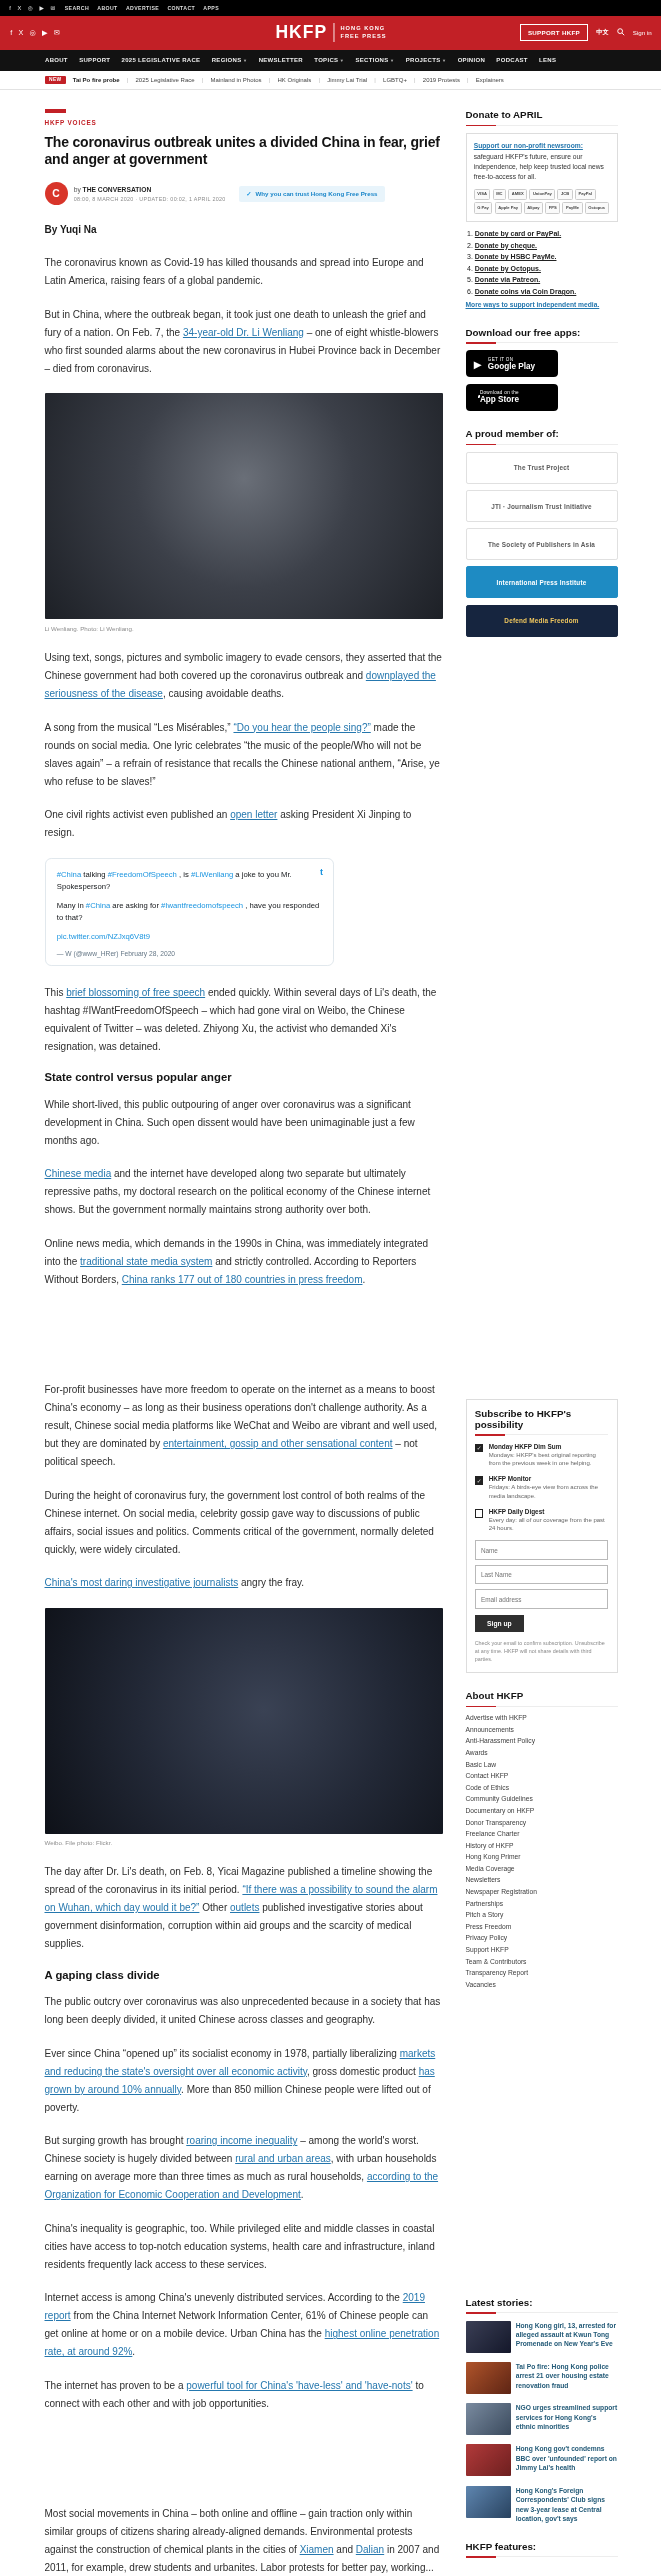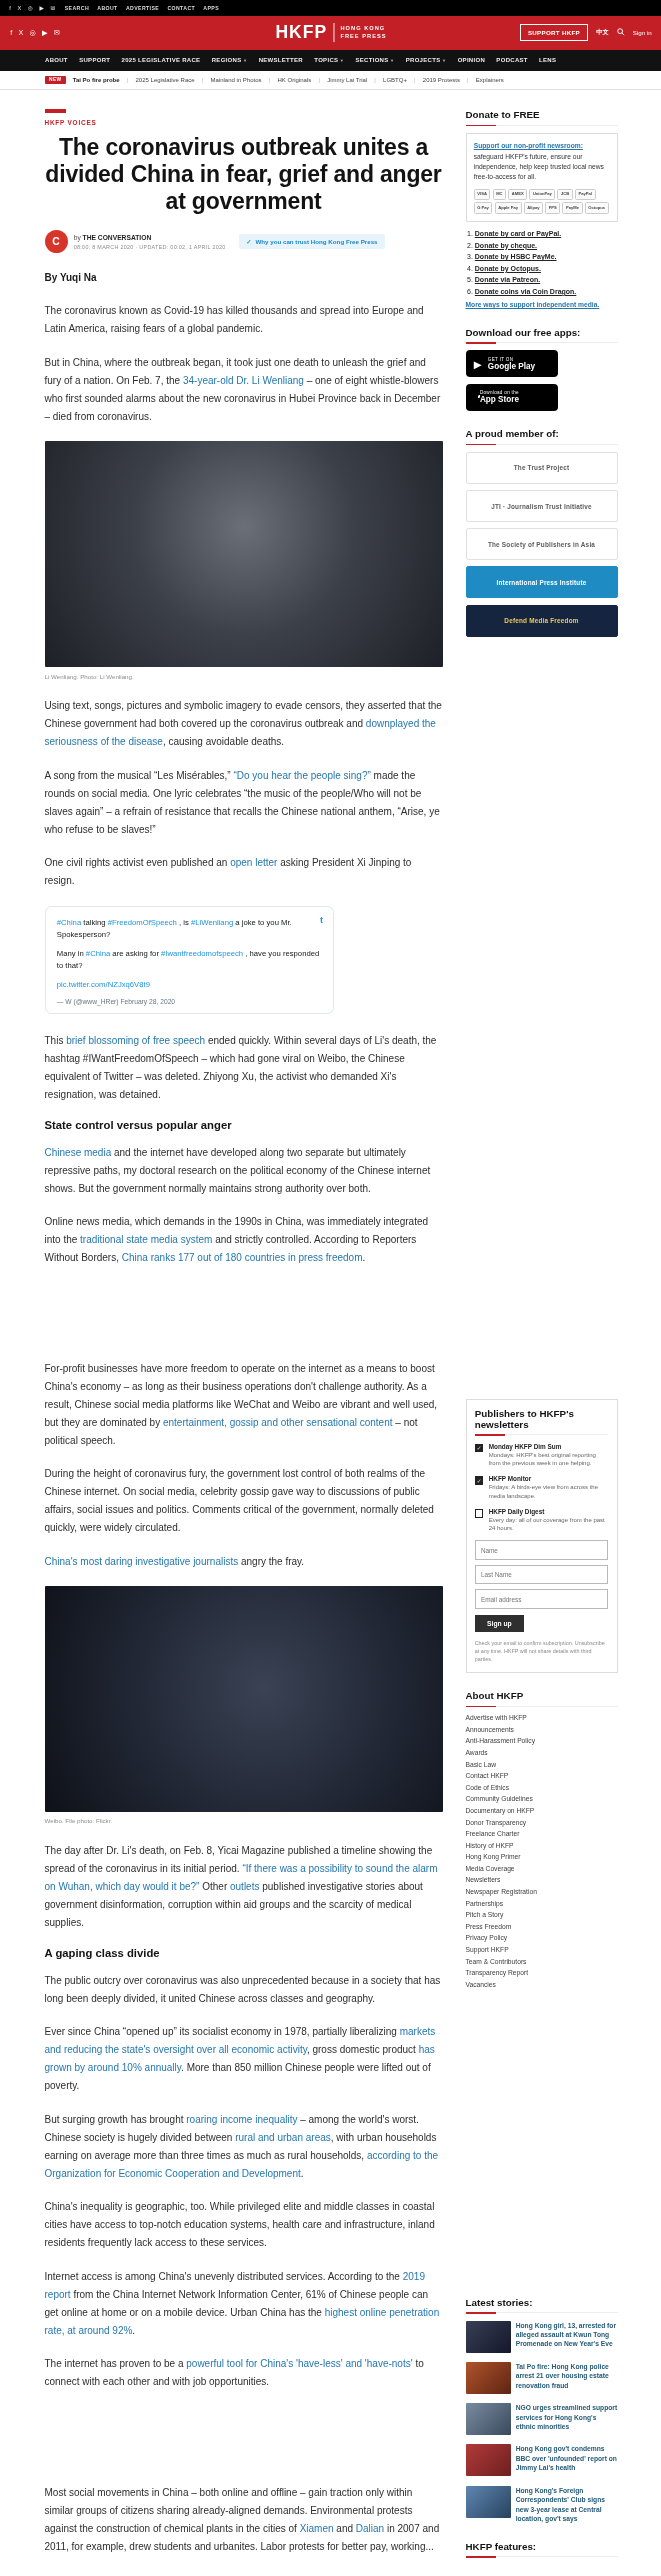--- a/index.html
+++ b/index.html
@@ -33,34 +33,34 @@
   .ticker-sep { color:#bbb; }
 
   
   .wrap { width:573px; margin:0 auto; display:flex; gap:23px; padding-top:19.6px; align-items:flex-start; }
   .main { width:398px; flex:none; }
   .side { width:152px; flex:none; }
 
   
   .kicker-bar { width:21.6px; height:3.6px; background:#c22026; margin-bottom:6.2px; }
   .kicker { color:#c22026; font-size:6.4px; font-weight:800; letter-spacing:0.8px; margin-bottom:8.2px; }
-  h1.headline { font-size:23px; line-height:1.17; font-weight:800; color:#131313; margin-bottom:15.5px; letter-spacing:-0.2px;text-align:center; }
+  h1.headline { font-size:14px; line-height:1.17; font-weight:800; color:#131313; margin-bottom:15.5px; letter-spacing:-0.2px; }
   .byline-row { display:flex; align-items:center; gap:13.4px; margin-bottom:15.5px; }
   .author { display:flex; align-items:center; gap:6.2px; }
   .avatar { width:23px; height:23px; border-radius:50%; background:#d8352a; color:#fff; display:flex; align-items:center; justify-content:center; font-weight:800; font-size:10.3px; flex:none; }
   .byline-name { font-size:6.7px; font-weight:800; color:#1d1d1d; }
   .byline-name .by { font-weight:400; color:#555; text-transform:none; }
   .dates { font-size:5.4px; color:#8d8d8d; letter-spacing:0.3px; margin-top:2.6px; text-transform:uppercase; }
   .trust-pill { background:#e8f4fb; color:#1b86c9; font-size:6.2px; padding:4.1px 7.2px; border-radius:2.1px; display:flex; align-items:center; gap:4.1px; font-weight:600; }
   .trust-pill .ticon { color:#1b95e0; font-weight:800; }
 
   
   .para { font-size:10px; line-height:1.8; color:#2d2d2d; margin-bottom:15.5px; }
   .p-strong { font-weight:700; color:#1b1b1b; }
-  a.lnk { color:#2577ae; }
+  a.lnk { color:#2577ae; text-decoration:underline; }
   h2.sec { font-size:11.3px; font-weight:800; color:#141414; margin:5.2px 0 12.4px; }
   .fig { margin:2.1px 0 17.5px; }
   .photo { width:398px; height:226px; border-radius:1px; }
   .photo-li { background: radial-gradient(circle at 50% 38%, #6a6f78 0%, #3c4049 45%, #1d2026 100%); }
   .photo-weibo { background: radial-gradient(circle at 55% 45%, #3a4254 0%, #222836 50%, #0e1118 100%); }
   .caption { font-size:6.2px; color:#8d8d8d; margin-top:5.2px; }
   .tweet-card { border:0.5px solid #e1e8ed; border-radius:6.2px; padding:10.3px 11.3px 8.2px; width:289px; margin:2.1px 0 17.5px; position:relative; }
   .tweet-line { font-size:7.7px; line-height:1.55; color:#14171a; margin-bottom:7.2px; }
   .tweet-card a.lnk { color:#1b95e0; text-decoration:none; }
   .tweet-footer { font-size:6.7px; color:#657786; }
@@ -233,20 +233,21 @@
         <p class="para"><span>One civil rights activist even published an </span><a class="lnk">open letter</a><span> asking President Xi Jinping to resign.</span></p>
         <div class="tweet-card">
           <span class="tweet-bird">t</span>
           <p class="tweet-line"><a class="lnk">#China</a><span> talking </span><a class="lnk">#FreedomOfSpeech</a><span> , is </span><a class="lnk">#LiWenliang</a><span> a joke to you Mr. Spokesperson?</span></p>
           <p class="tweet-line"><span>Many in </span><a class="lnk">#China</a><span> are asking for </span><a class="lnk">#Iwantfreedomofspeech</a><span> , have you responded to that?</span></p>
           <p class="tweet-line"><a class="lnk">pic.twitter.com/NZJxq6V8t9</a></p>
           <div class="tweet-footer">— W (@www_HRer) February 28, 2020</div>
         </div>
         <p class="para"><span>This </span><a class="lnk">brief blossoming of free speech</a><span> ended quickly. Within several days of Li's death, the hashtag #IWantFreedomOfSpeech – which had gone viral on Weibo, the Chinese equivalent of Twitter – was deleted. Zhiyong Xu, the activist who demanded Xi's resignation, was detained.</span></p>
         <h2 class="sec">State control versus popular anger</h2>
+        <p class="para"><span>While short-lived, this public outpouring of anger over coronavirus was a significant development in China. Such open dissent would have been unimaginable just a few months ago.</span></p>
         <p class="para"><a class="lnk">Chinese media</a><span> and the internet have developed along two separate but ultimately repressive paths, my doctoral research on the political economy of the Chinese internet shows. But the government normally maintains strong authority over both.</span></p>
         <p class="para"><span>Online news media, which demands in the 1990s in China, was immediately integrated into the </span><a class="lnk">traditional state media system</a><span> and strictly controlled. According to Reporters Without Borders, </span><a class="lnk">China ranks 177 out of 180 countries in press freedom</a><span>.</span></p>
         <div class="adgap"></div>
         <p class="para"><span>For-profit businesses have more freedom to operate on the internet as a means to boost China's economy – as long as their business operations don't challenge authority. As a result, Chinese social media platforms like WeChat and Weibo are vibrant and well used, but they are dominated by </span><a class="lnk">entertainment, gossip and other sensational content</a><span> – not political speech.</span></p>
         <p class="para"><span>During the height of coronavirus fury, the government lost control of both realms of the Chinese internet. On social media, celebrity gossip gave way to discussions of public affairs, social issues and politics. Comments critical of the government, normally deleted quickly, were widely circulated.</span></p>
         <p class="para"><a class="lnk">China's most daring investigative journalists</a><span> angry the fray.</span></p>
         <figure class="fig">
           <div class="photo photo-weibo"></div>
           <figcaption class="caption">Weibo. File photo: Flickr.</figcaption>
         </figure>
@@ -259,21 +260,21 @@
         <p class="para"><span>Internet access is among China's unevenly distributed services. According to the </span><a class="lnk">2019 report</a><span> from the China Internet Network Information Center, 61% of Chinese people can get online at home or on a mobile device. Urban China has the </span><a class="lnk">highest online penetration rate, at around 92%</a><span>.</span></p>
         <p class="para"><span>The internet has proven to be a </span><a class="lnk">powerful tool for China's 'have-less' and 'have-nots'</a><span> to connect with each other and with job opportunities.</span></p>
         <div class="adgap"></div>
         <p class="para"><span>Most social movements in China – both online and offline – gain traction only within similar groups of citizens sharing already-aligned demands. Environmental protests against the construction of chemical plants in the cities of </span><a class="lnk">Xiamen</a><span> and </span><a class="lnk">Dalian</a><span> in 2007 and 2011, for example, drew students and urbanites. Labor protests for better pay, working...</span></p>
       </article>
   </main>
 
   <aside class="side">
 
     <div class="widget">
-      <div class="widget-title">Donate to FREE</div>
+      <div class="widget-title">Donate to APRIL</div>
       <div class="donate-box">
         <span>
           <a class="donate-intro-link">Support our non-profit newsroom:</a><span> safeguard HKFP's future, ensure our independence, help keep trusted local news free-to-access for all.</span>
         </span>
         <div class="pay-badges" id="pay-badges">
             <span class="pay-badge">VISA</span>
             <span class="pay-badge">MC</span>
             <span class="pay-badge">AMEX</span>
             <span class="pay-badge">UnionPay</span>
             <span class="pay-badge">JCB</span>
@@ -323,21 +324,21 @@
           <div class="member-badge">The Trust Project</div>
           <div class="member-badge">JTI · Journalism Trust Initiative</div>
           <div class="member-badge">The Society of Publishers in Asia</div>
           <div class="member-badge member-blue">International Press Institute</div>
           <div class="member-badge member-dark">Defend Media Freedom</div>
         </div>
     </div>
 
     <div class="widget">
       <div class="newsletter-box">
-        <div class="widget-title">Publishers to HKFP's newsletters</div>
+        <div class="widget-title">Subscribe to HKFP's possibility</div>
         <div id="nl-options">
             <div class="nl-opt">
               <span class="nl-check checked">✓</span>
               <div>
                 <div class="nl-name">Monday HKFP Dim Sum</div>
                 <div class="nl-desc">Mondays: HKFP's best original reporting from the previous week in one helping.</div>
               </div>
             </div>
             <div class="nl-opt">
               <span class="nl-check checked">✓</span>

